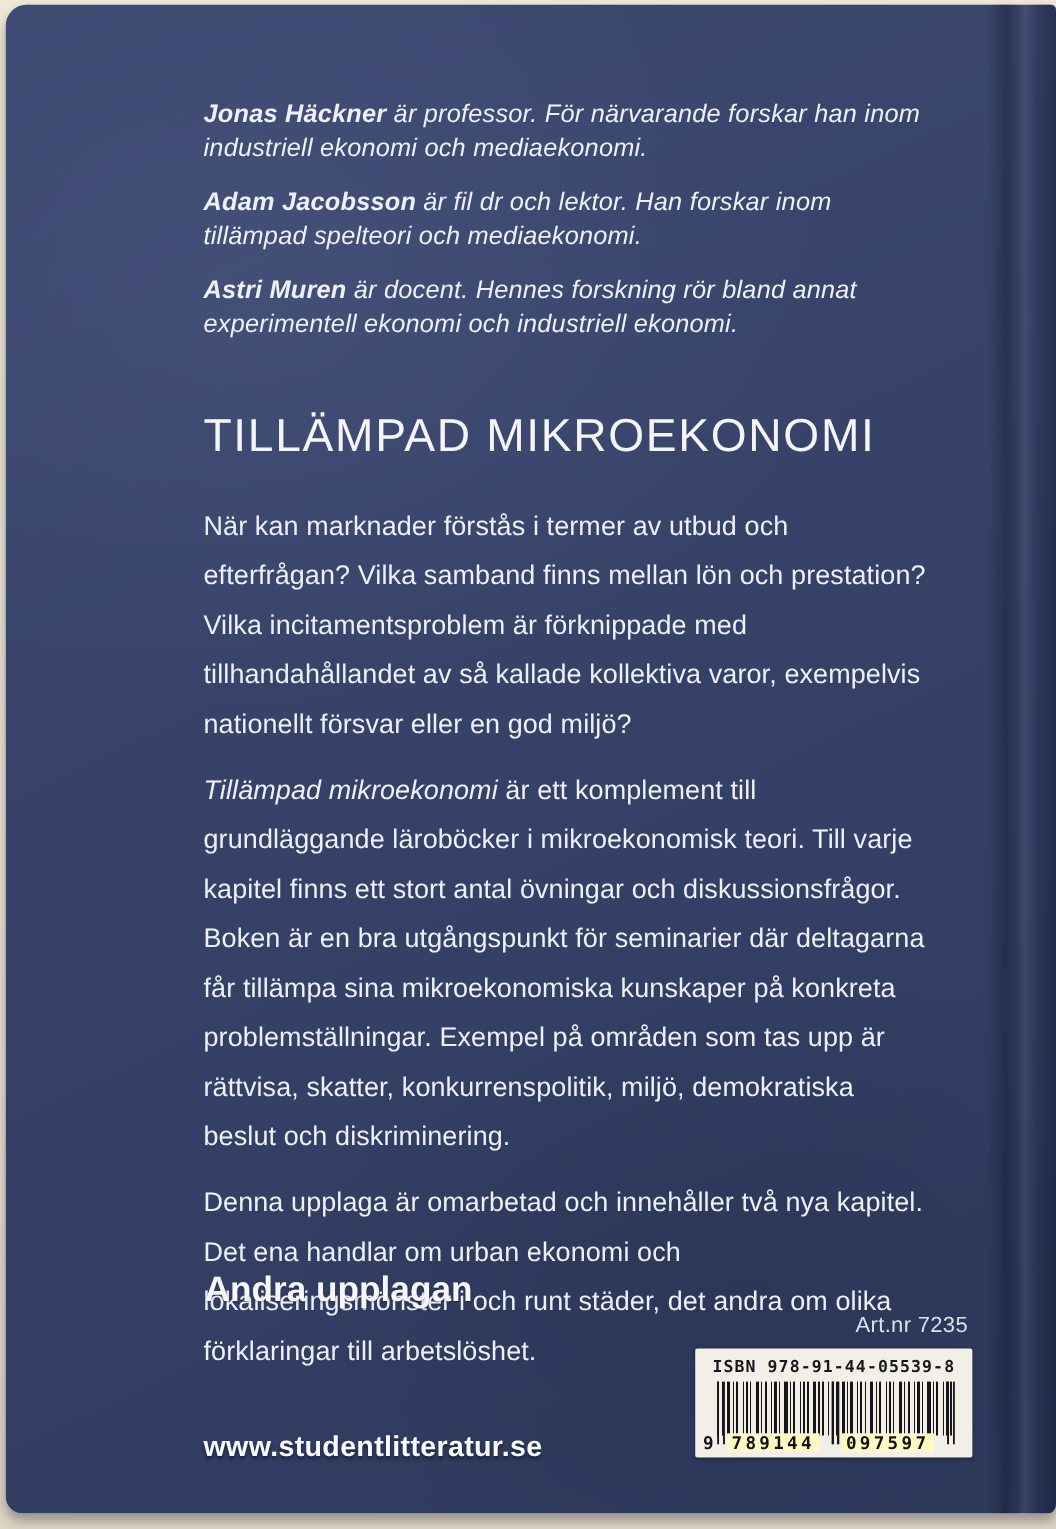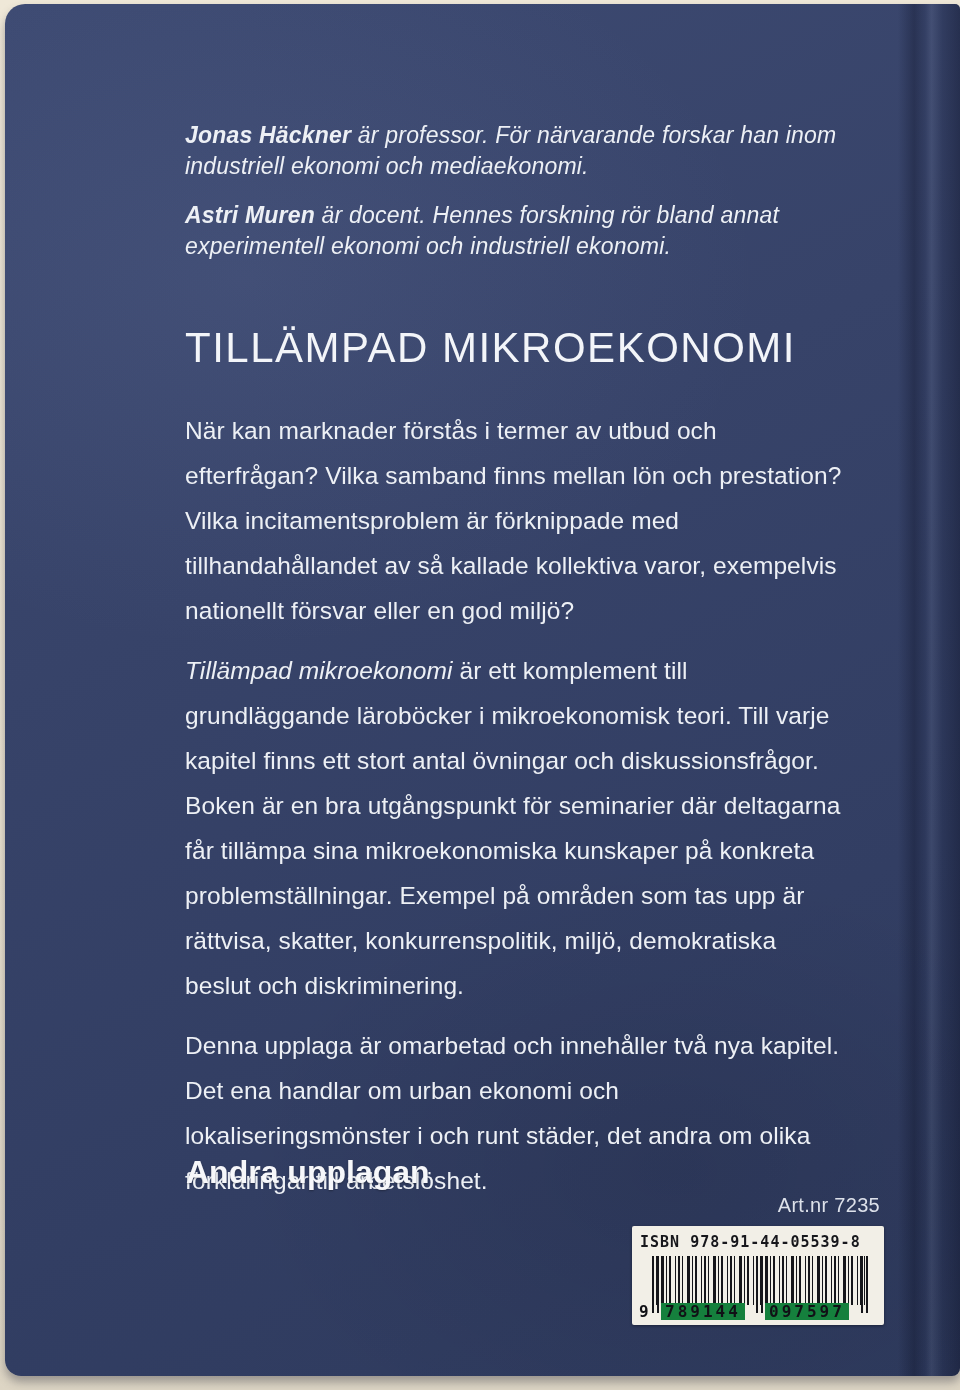--- a/index.html
+++ b/index.html
@@ -23,21 +23,21 @@
     position:absolute; top:0; right:0; bottom:0; width:62px;
     background: linear-gradient(90deg,
       rgba(8,12,32,0) 0%,
       rgba(8,12,32,0.32) 26%,
       rgba(8,12,32,0.10) 44%,
       rgba(255,255,255,0.05) 54%,
       rgba(8,12,32,0.16) 72%,
       rgba(8,12,32,0.38) 100%);
   }
   .content {
-    padding:116px 112px 0 180px;
+    padding:84px 112px 0 180px;
     color:#edf0f5;
   }
   .bio p {
     font-style:italic; font-size:23px; line-height:31px;
     margin:0 0 18px 0; letter-spacing:0.2px;
   }
   .bio .bio-name { font-weight:bold; }
   .cover-title {
     font-size:42px; font-weight:300; letter-spacing:1.5px;
     color:#f3f5f9; margin:62px 0 36px 0; white-space:nowrap;
@@ -58,21 +58,21 @@
   }
   .isbn-label {
     position:absolute; left:627px; top:1222px; width:252px; height:99px;
     background:#f2efe7; border-radius:2px; box-sizing:border-box;
     padding:7px 8px 6px 8px;
     box-shadow:0 1px 3px rgba(0,0,10,0.4);
   }
   .isbn-text {
     font-family:"DejaVu Sans Mono", monospace;
     font-size:15px; font-weight:bold; color:#17171c;
-    letter-spacing:1px; white-space:nowrap;
+    text-align:center; letter-spacing:1px; white-space:nowrap;
   }
   .barcode { position:relative; margin-top:5px; height:64px; }
   .bars {
     position:absolute; left:12px; right:8px; top:0; bottom:15px;
     background:repeating-linear-gradient(90deg,
       #15151a 0 2px,  transparent 2px 4px,
       #15151a 4px 5px, transparent 5px 9px,
       #15151a 9px 12px, transparent 12px 14px,
       #15151a 14px 15px, transparent 15px 17px,
       #15151a 17px 19px, transparent 19px 23px,
@@ -84,38 +84,39 @@
   }
   .guard.g-left { left:12px; }
   .guard.g-mid { left:116px; }
   .guard.g-right { right:8px; }
   .bc-digit, .bc-group {
     position:absolute; bottom:0;
     font-family:"DejaVu Sans Mono", monospace;
     font-size:16px; font-weight:bold; color:#111116; line-height:17px;
   }
   .bc-digit { left:-1px; }
-  .bc-group { background:#15803d; padding:0 4px; letter-spacing:3px; }
+  .bc-group { background:#fef9c3; padding:0 4px; letter-spacing:3px; }
   .bc-group.g1 { left:21px; }
   .bc-group.g2 { left:125px; }
   .website {
     position:absolute; left:180px; top:1296px;
     font-weight:bold; font-size:26px; letter-spacing:0.3px; color:#fafbfe;
     text-shadow:0 2px 3px rgba(0,0,20,0.45);
   }
 </style>
 </head>
 <body>
 
 <div class="book">
   <div class="spine-shade"></div>
 
   <div class="content">
     <div class="bio">
       <p><span class="bio-name">Jonas Häckner</span><span> är professor. För närvarande forskar han inom industriell ekonomi och mediaekonomi.</span></p>
+      <p><span class="bio-name">Adam Jacobsson</span><span> är fil dr och lektor. Han forskar inom tillämpad spelteori och mediaekonomi.</span></p>
       <p><span class="bio-name">Astri Muren</span><span> är docent. Hennes forskning rör bland annat experimentell ekonomi och industriell ekonomi.</span></p>
     </div>
 
     <h1 class="cover-title">TILLÄMPAD MIKROEKONOMI</h1>
 
     <div class="desc">
       <p>När kan marknader förstås i termer av utbud och efterfrågan? Vilka samband finns mellan lön och prestation? Vilka incitaments­problem är förknippade med tillhandahållandet av så kallade kollektiva varor, exempelvis nationellt försvar eller en god miljö?</p>
       <p><span class="italic">Tillämpad mikroekonomi</span><span> är ett komplement till grundläggande läroböcker i mikroekonomisk teori. Till varje kapitel finns ett stort antal övningar och diskussionsfrågor. Boken är en bra utgångs­punkt för seminarier där deltagarna får tillämpa sina mikroeko­nomiska kunskaper på konkreta problemställningar. Exempel på områden som tas upp är rättvisa, skatter, konkurrenspolitik, miljö, demokratiska beslut och diskriminering.</span></p>
       <p>Denna upplaga är omarbetad och innehåller två nya kapitel. Det ena handlar om urban ekonomi och lokaliseringsmönster i och runt städer, det andra om olika förklaringar till arbetslöshet.</p>
     </div>
@@ -130,13 +131,14 @@
       <div class="bars"></div>
       <div class="guard g-left"></div>
       <div class="guard g-mid"></div>
       <div class="guard g-right"></div>
       <div class="bc-digit">9</div>
       <div class="bc-group g1">789144</div>
       <div class="bc-group g2">097597</div>
     </div>
   </div>
 
+  <div class="website">www.studentlitteratur.se</div>
 </div>
 
 </body></html>

